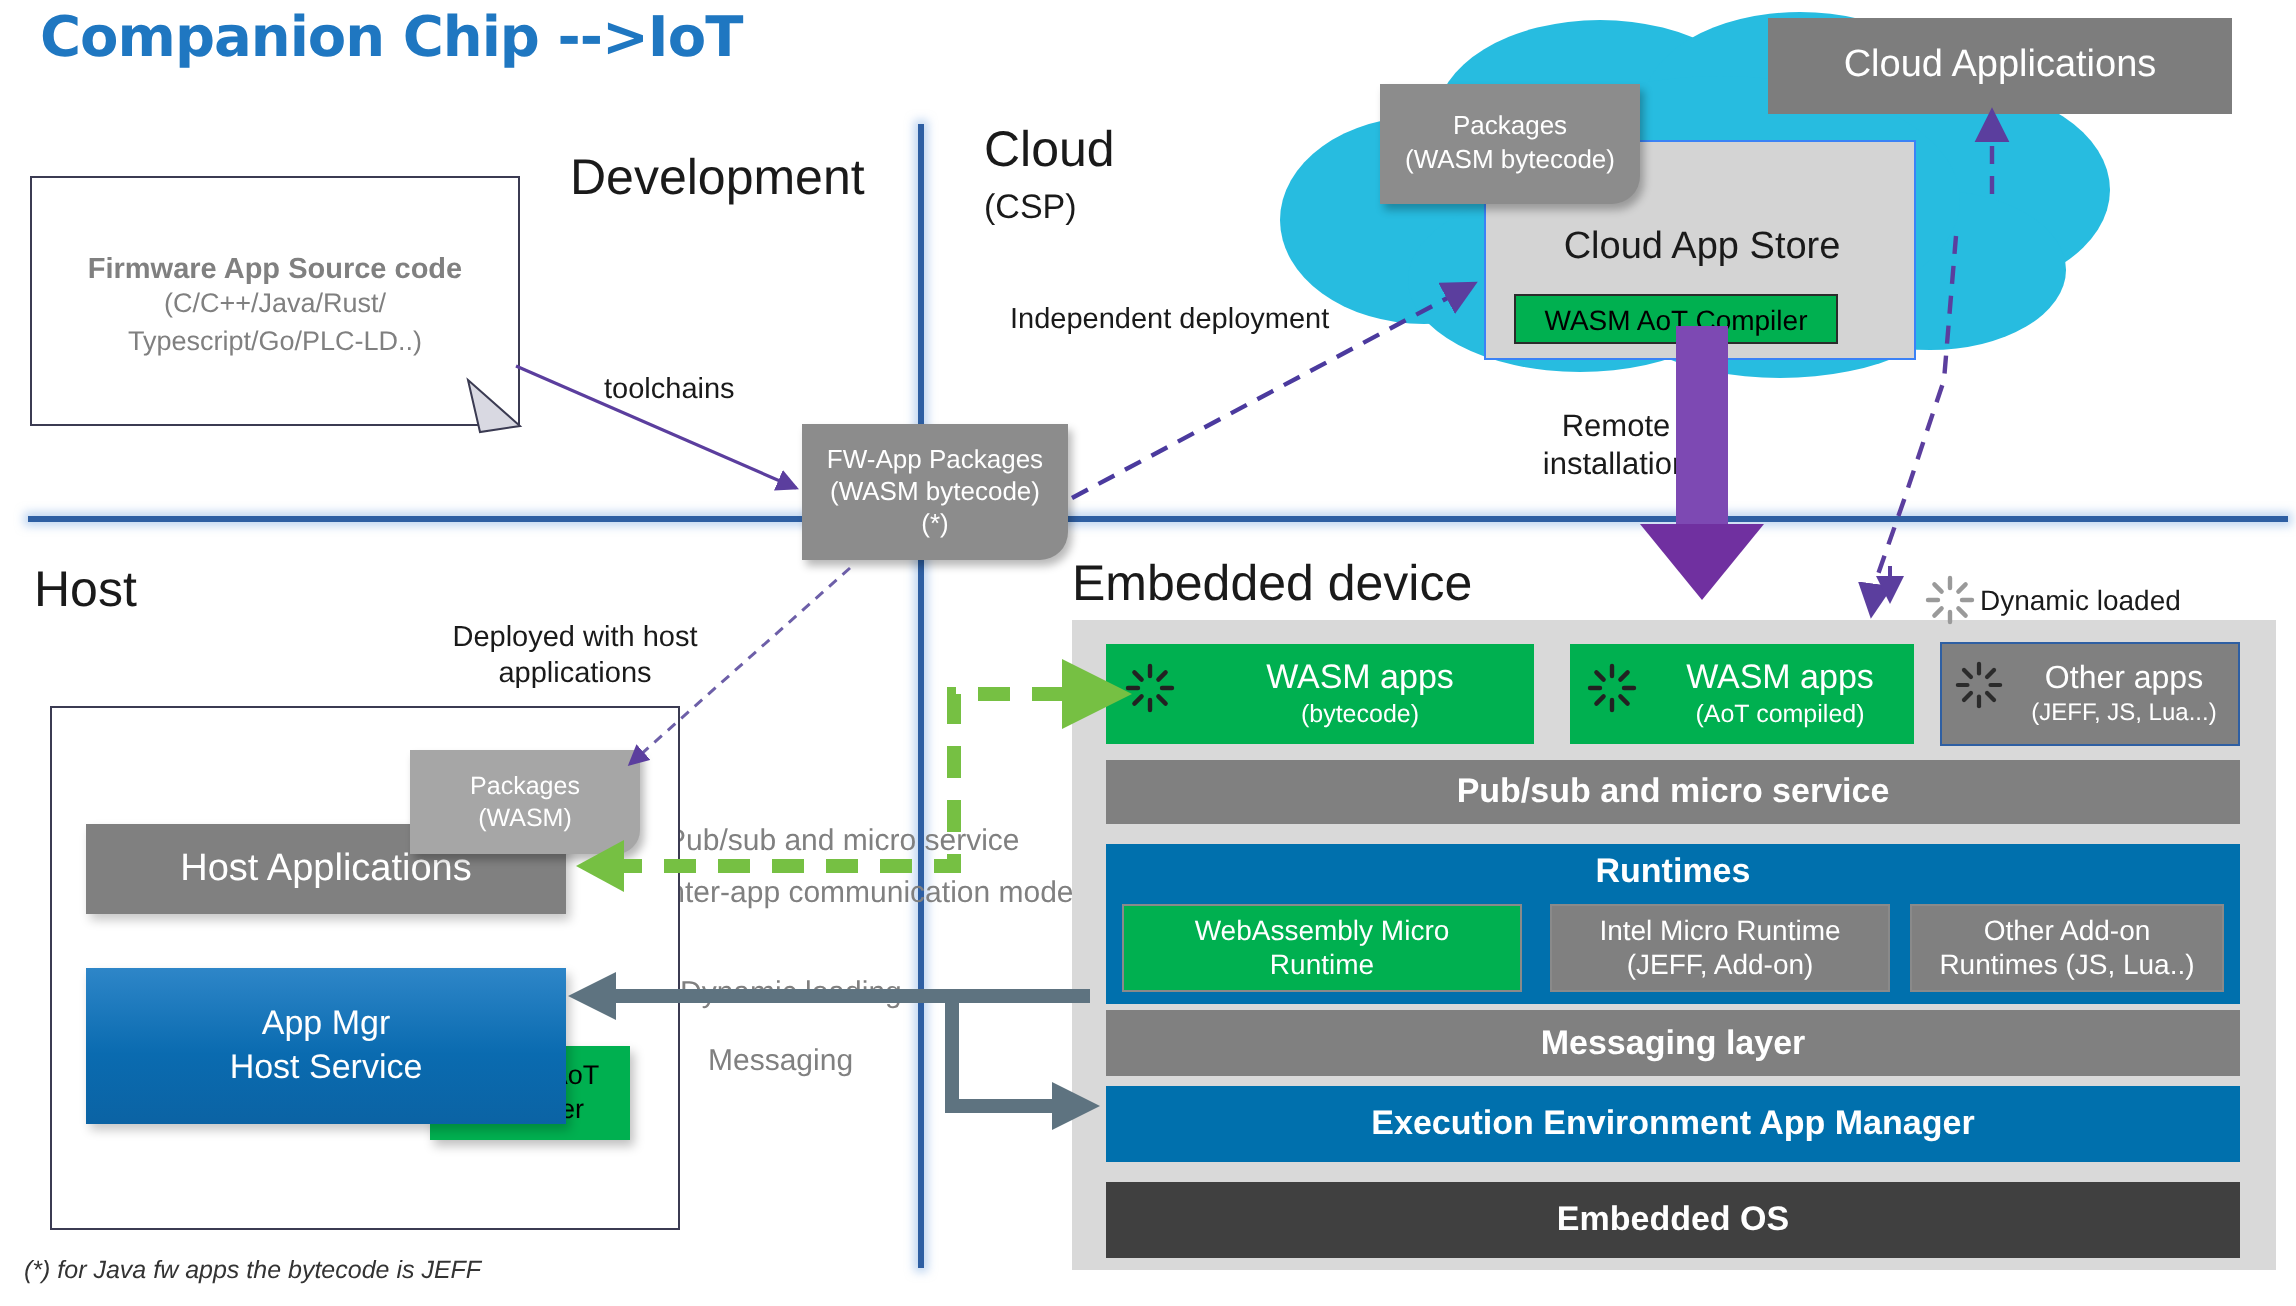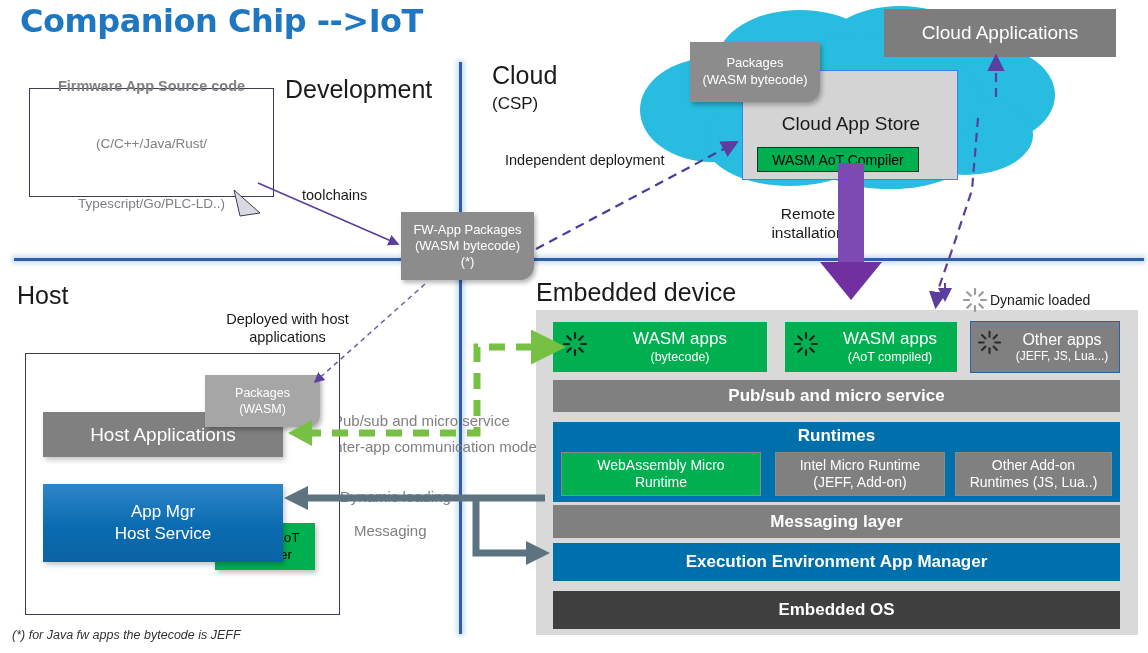--- a/index.html
+++ b/index.html
@@ -4,21 +4,21 @@
 <style>
   html,body{margin:0;padding:0;background:#ffffff;}
   body{width:1148px;height:653px;position:relative;overflow:hidden;
        font-family:"Liberation Sans","DejaVu Sans",sans-serif;}
   #stage{position:absolute;left:0;top:0;width:1148px;height:653px;}
   .abs{position:absolute;box-sizing:border-box;}
   .ctr{display:flex;align-items:center;justify-content:center;text-align:center;}
   .col{flex-direction:column;}
 
   
-  #title{left:20px;top:2px;font-size:32px;font-weight:bold;color:#1F77C1;
+  #title{left:20px;top:2px;font-size:28px;font-weight:bold;color:#1F77C1;
          letter-spacing:-0.5px;font-family:"DejaVu Sans",sans-serif;}
 
   
   .hd{font-size:25px;color:#1a1a1a;font-weight:normal;}
   .hd-sm{font-size:17px;color:#1a1a1a;}
 
   
   .divline{background:#2E5FA3;}
   .glowH{box-shadow:0 0 5px 2px rgba(140,180,230,.55);}
 
@@ -70,21 +70,21 @@
 
   <div class="abs divline glowH" style="left:14px;top:258px;width:1130px;height:3px;"></div>
   <div class="abs divline glowH" style="left:459px;top:62px;width:3px;height:572px;"></div>
 
   <div class="abs hd" style="left:285px;top:75px;">Development</div>
   <div class="abs hd" style="left:492px;top:61px;">Cloud</div>
   <div class="abs hd-sm" style="left:492px;top:94px;">(CSP)</div>
   <div class="abs hd" style="left:17px;top:281px;">Host</div>
   <div class="abs hd" style="left:536px;top:278px;">Embedded device</div>
 
-  <div class="abs srcbox ctr col" style="left:29px;top:88px;width:245px;height:109px;padding-top:6px;gap:41px;">
+  <div class="abs srcbox ctr col" style="left:15px;top:88px;width:245px;height:125px;padding-top:6px;">
     <div class="t1">Firmware App Source code</div>
     <div class="t2">(C/C++/Java/Rust/</div>
     <div class="t2">Typescript/Go/PLC-LD..)</div>
   </div>
 
   <svg class="ovl">
     <polygon points="234,190 260,213 240,216" fill="#D9D9E2" stroke="#3b3b52" stroke-width="1"></polygon>
   </svg>
 
   <div class="abs greybox2 ctr" style="left:884px;top:9px;width:232px;height:48px;font-size:19px;">

